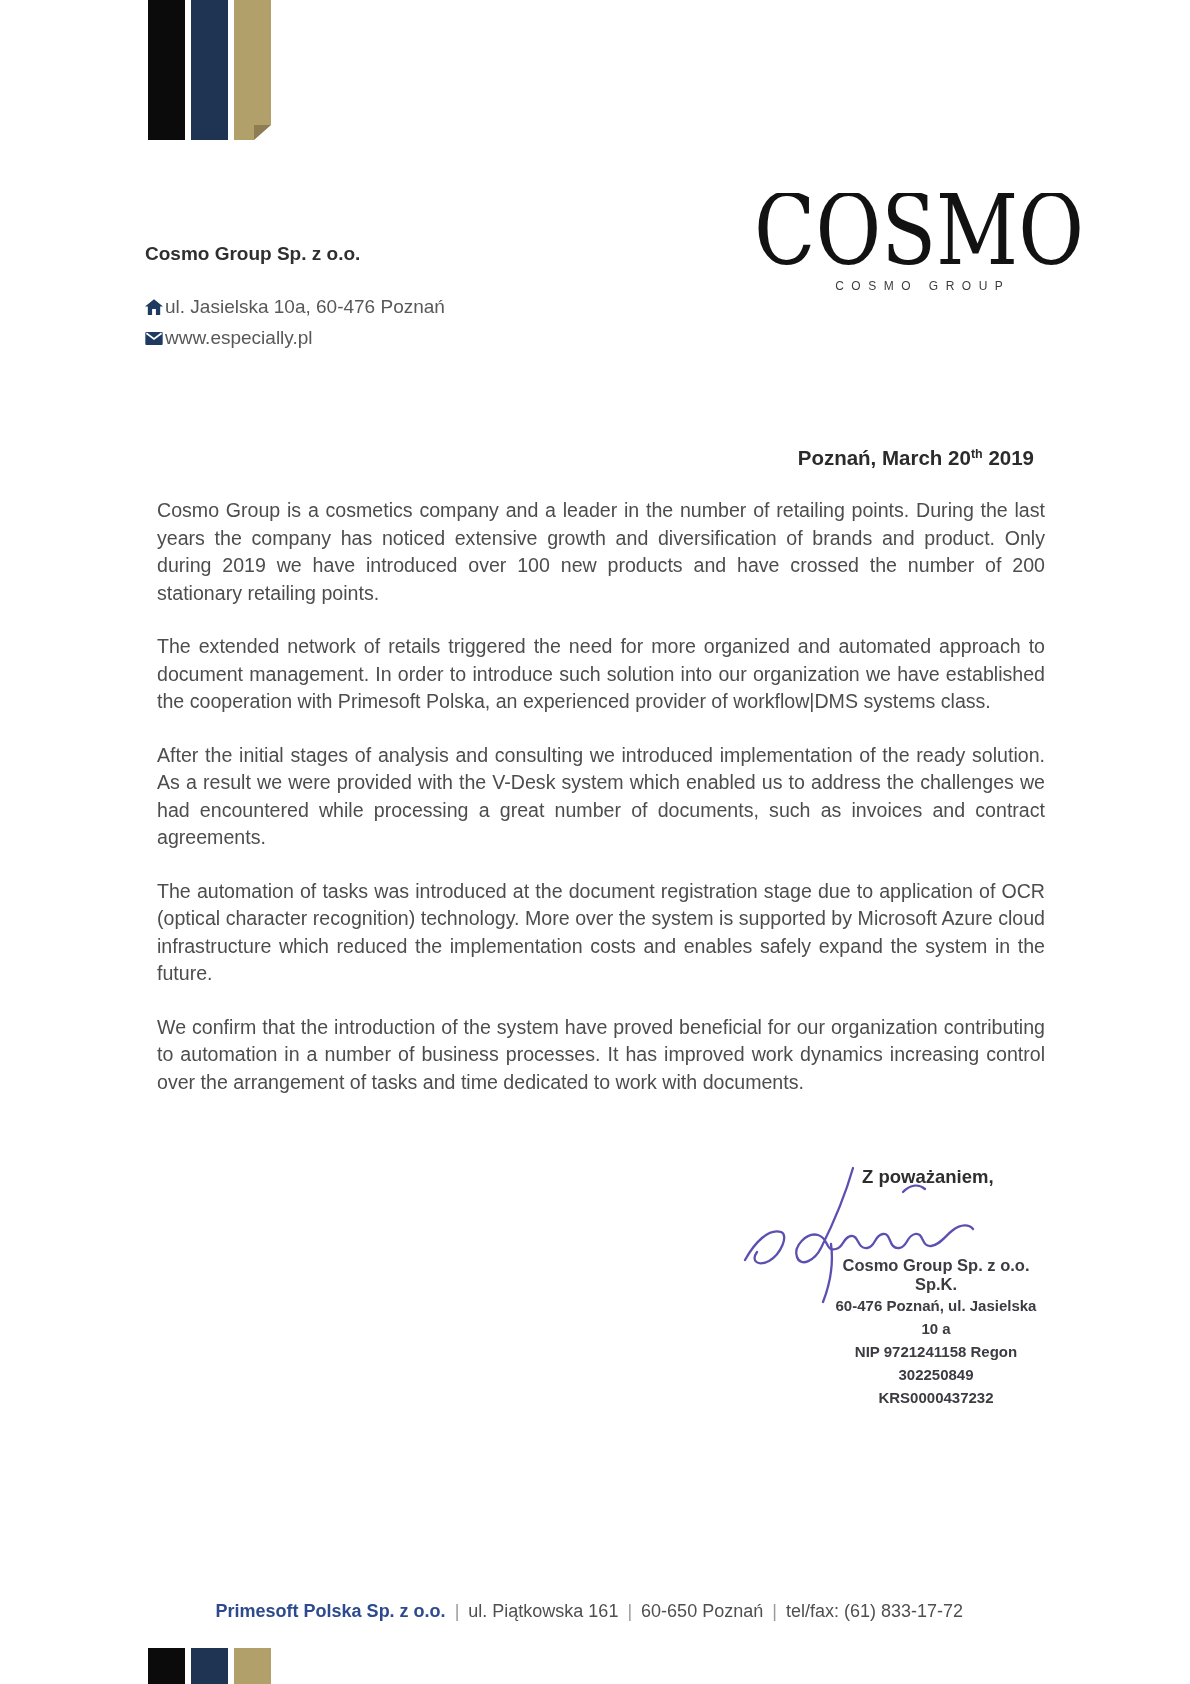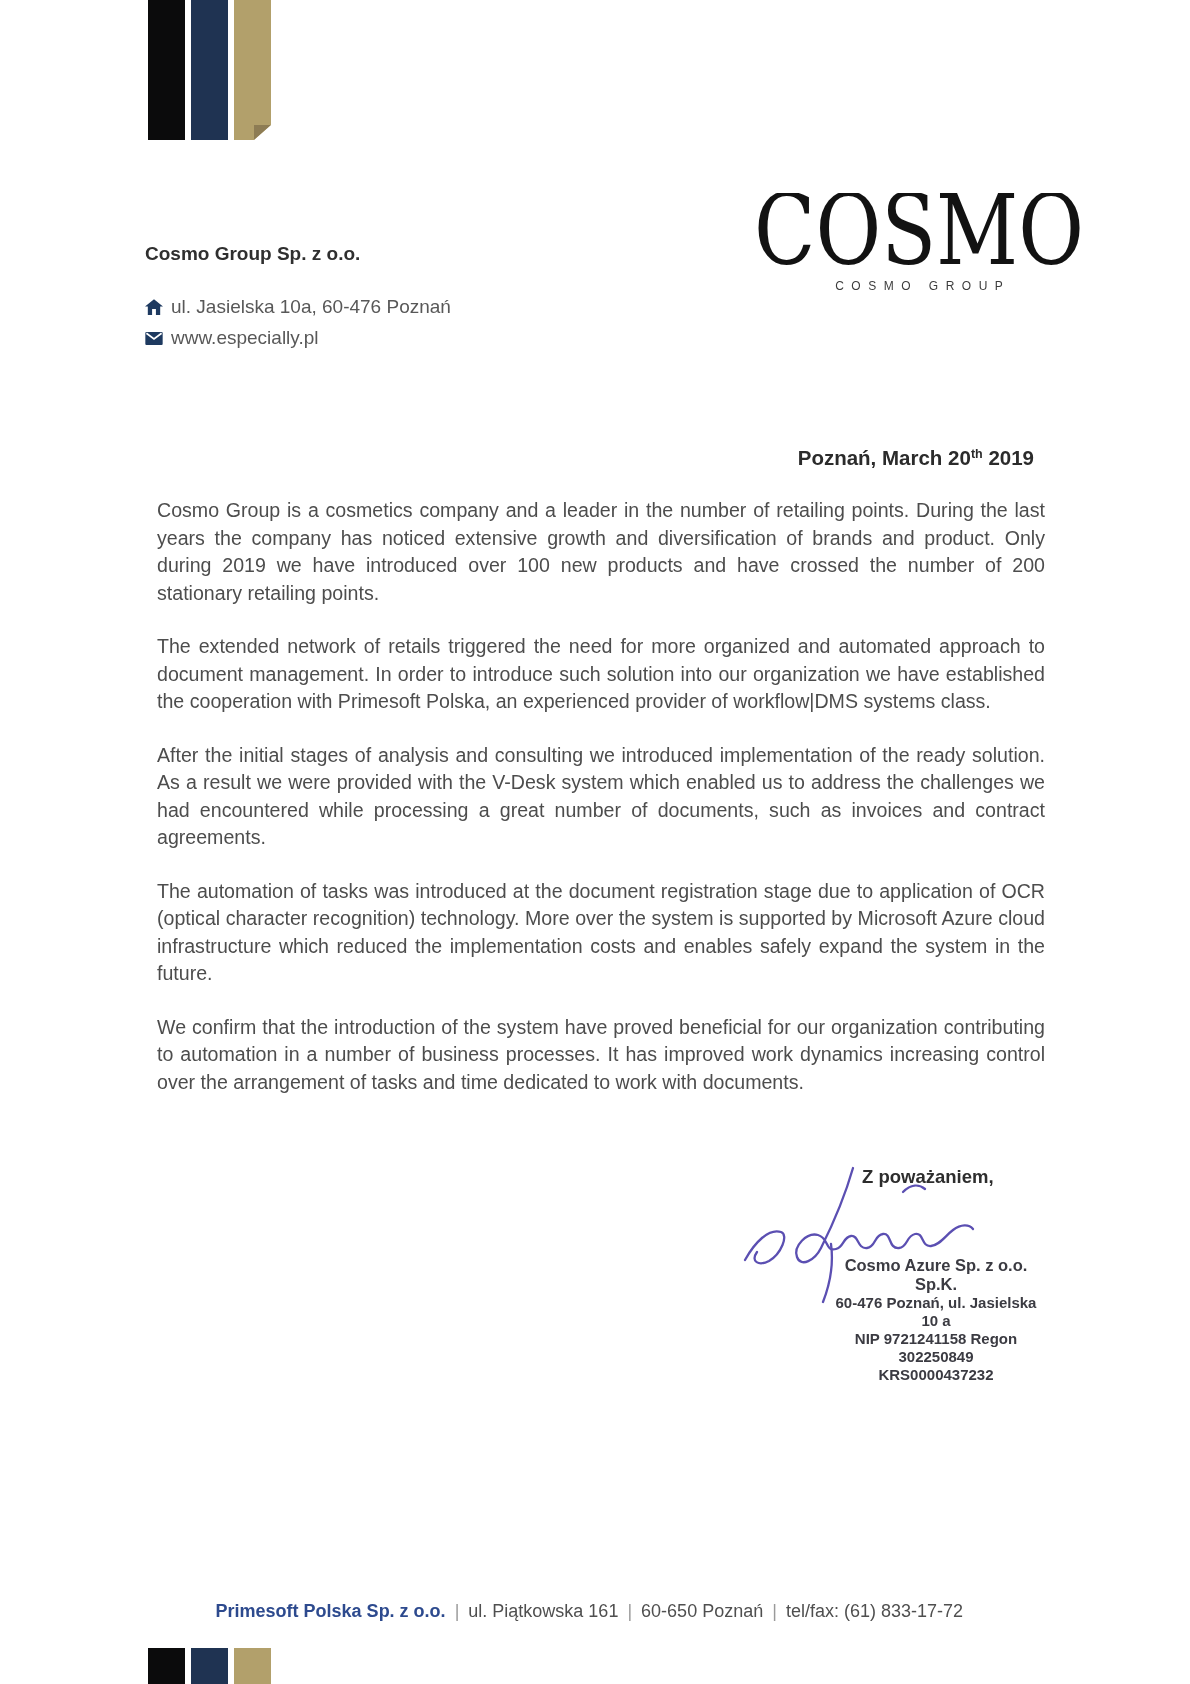--- a/index.html
+++ b/index.html
@@ -15,21 +15,21 @@
   .bar-black{background:#0b0b0c;}
   .bar-navy{background:#1f3352;}
   .bar-tan{background:#b2a06b;position:relative;}
   .bars-top .bar-tan{clip-path:polygon(0 0,100% 0,100% calc(100% - 15px),calc(100% - 17px) 100%,0 100%);}
   .fold{position:absolute;right:0;bottom:0;width:0;height:0;
         border-top:15px solid #8d7c54;border-right:17px solid transparent;}
 
   
   .company{position:absolute;left:145px;top:243px;font-size:19px;font-weight:700;color:#2f2f2f;}
   .contact{position:absolute;left:145px;top:296px;display:flex;flex-direction:column;gap:9px;}
-  .contact-row{display:flex;align-items:center;gap:8px;font-size:19px;color:#585858;}
+  .contact-row{display:flex;align-items:center;gap:2px;font-size:19px;color:#585858;}
   .contact-row .ic{flex:0 0 auto;display:flex;align-items:center;}
 
   
   .logo{position:absolute;left:753px;top:193px;width:332px;text-align:center;}
   .logo-word{display:block;}
   .logo-sub{margin-top:10px;font-size:12px;letter-spacing:7.5px;padding-left:7.5px;
             color:#3c3c3c;font-weight:400;}
 
   
   .dateline{position:absolute;left:134px;top:446px;width:900px;text-align:right;
@@ -40,21 +40,21 @@
   .letter-body{position:absolute;left:145px;top:497px;width:900px;}
   .letter-body p{margin:0 0 26px 12px;font-size:19.6px;line-height:27.5px;color:#4d4d4d;
                  text-align:justify;}
 
   
   .valediction{position:absolute;left:862px;top:1166px;font-size:18.5px;font-weight:700;color:#2d2d2d;}
   .signature{position:absolute;left:735px;top:1162px;}
   .stamp{position:absolute;left:830px;top:1256px;width:212px;text-align:center;
          color:#3b3b42;font-weight:700;}
   .stamp-l1{font-size:16.5px;line-height:19px;}
-  .stamp-l2,.stamp-l3,.stamp-l4{font-size:15px;line-height:18px;}
+  .stamp-l2,.stamp-l3,.stamp-l4{font-size:15px;line-height:23px;}
 
   
   .footer{position:absolute;top:1601px;right:143px;display:flex;align-items:flex-end;gap:9px;
           font-size:18px;color:#4f4f4f;white-space:nowrap;}
   .footer-brand{color:#2d4a8e;font-weight:700;}
   .footer-sep{color:#9a9a9a;}
 </style>
 </head>
 <body>
 
@@ -111,21 +111,21 @@
   <svg class="signature" width="250" height="155" viewBox="0 0 250 155">
     <g fill="none" stroke="#5b4fb2" stroke-width="2.3" stroke-linecap="round">
       <path d="M168 30 C 176 22, 184 22, 190 27"></path>
       <path d="M118 6 C 110 34, 96 66, 86 86 C 80 98, 66 106, 62 95 C 58 84, 72 70, 83 73 C 94 76, 90 90, 101 87 C 109 85, 108 75, 116 74 C 124 73, 122 87, 132 86 C 141 85, 139 73, 148 72 C 157 71, 153 87, 164 86 C 173 85, 171 74, 180 72 C 189 70, 186 85, 196 84 C 205 83, 210 74, 218 68 C 226 62, 234 62, 238 67"></path>
       <path d="M10 98 C 20 80, 34 66, 46 70 C 54 73, 46 92, 34 99 C 24 104, 15 100, 22 90"></path>
       <path d="M96 82 C 99 104, 95 122, 88 140"></path>
     </g>
   </svg>
 
   <div class="stamp">
-    <div class="stamp-l1">Cosmo Azure Sp. z o.o. Sp.K.</div>
+    <div class="stamp-l1">Cosmo Group Sp. z o.o. Sp.K.</div>
     <div class="stamp-l2">60-476 Poznań, ul. Jasielska 10 a</div>
     <div class="stamp-l3">NIP 9721241158 Regon 302250849</div>
     <div class="stamp-l4">KRS0000437232</div>
   </div>
 
   <div class="footer">
     <span class="footer-brand">Primesoft Polska Sp. z o.o.</span>
     <span class="footer-sep">|</span>
     <span>ul. Piątkowska 161</span>
     <span class="footer-sep">|</span>

